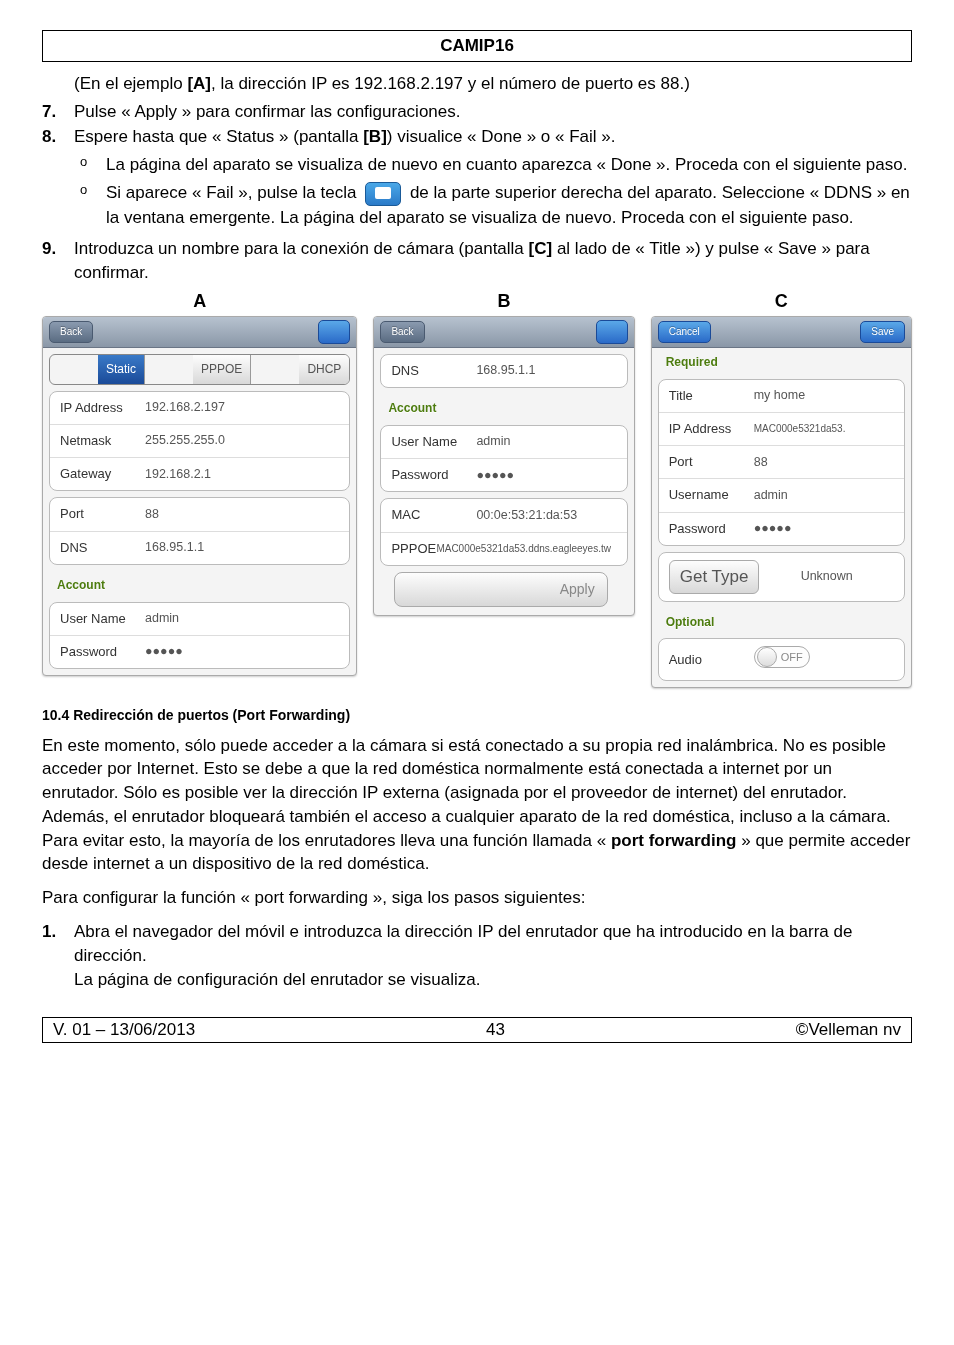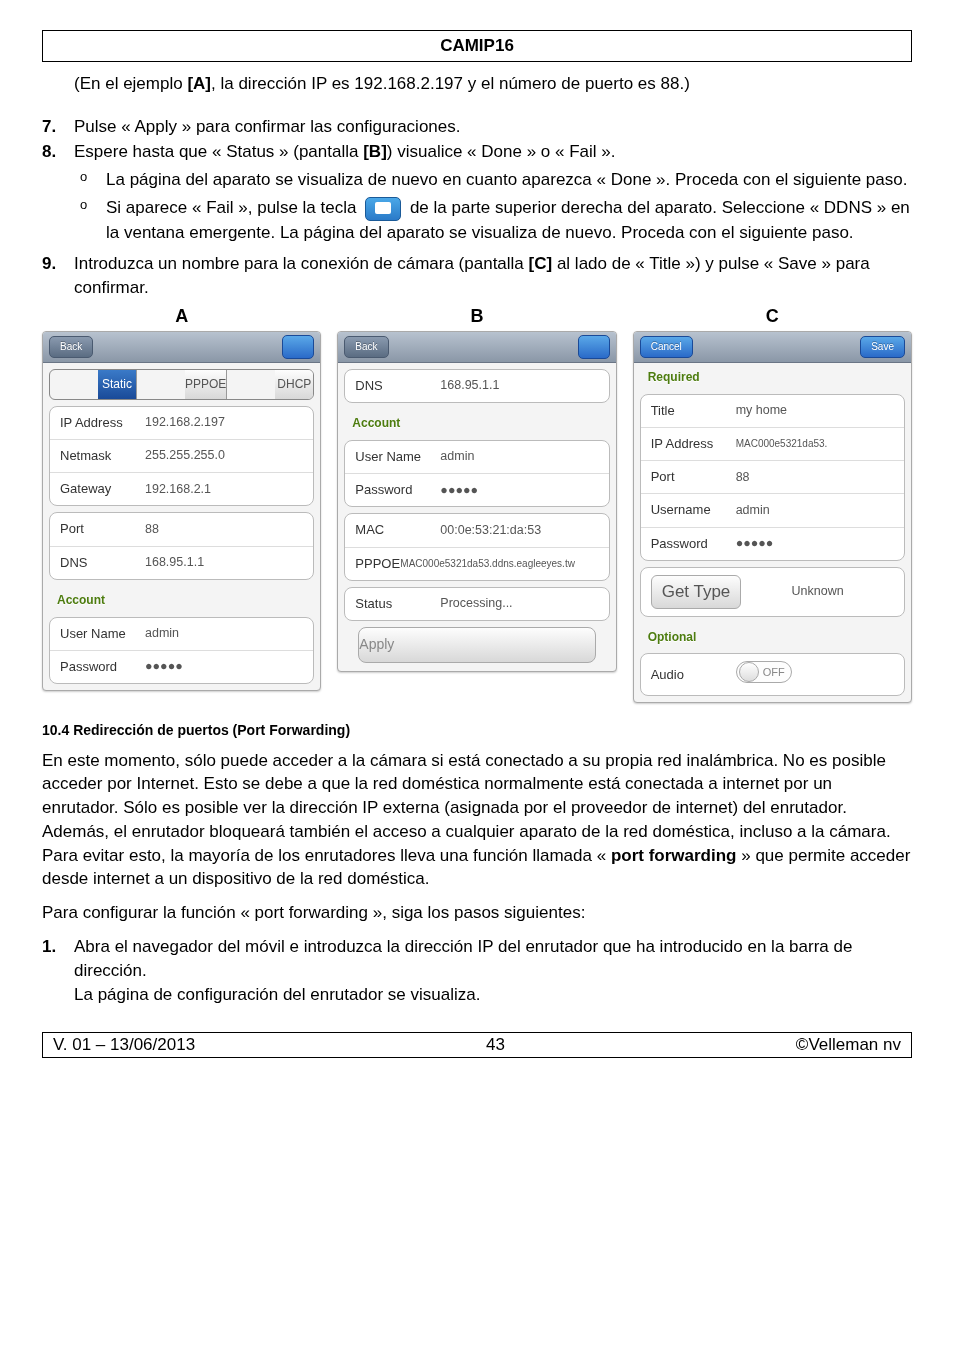--- a/index.html
+++ b/index.html
@@ -23,21 +23,21 @@
   ol.main > li {
     display: flex;
     margin-bottom: 2px;
   }
   ol.main > li .num {
     font-weight: bold;
     min-width: 32px;
     flex-shrink: 0;
   }
   ol.main > li .body { flex: 1; }
-  .indent-body { margin-left: 32px; margin-bottom: 19px; }
+  .indent-body { margin-left: 32px; margin-bottom: 4px; }
   ul.sub { list-style: none; padding: 0; margin: 4px 0 6px 0; }
   ul.sub > li {
     display: flex;
     margin-bottom: 4px;
   }
   ul.sub > li .bullet {
     min-width: 26px;
     flex-shrink: 0;
     text-align: left;
     padding-left: 6px;
@@ -118,21 +118,21 @@
   .seg-control {
     display: flex;
     margin: 6px;
     border-radius: 6px;
     overflow: hidden;
     border: 1px solid #888;
   }
   .seg-control .seg {
     flex: 1;
     text-align: center;
-    padding: 6px 0;
+    padding: 6px 8px;
     font-size: 12px;
     background: linear-gradient(#fdfdfd,#d8d8d8);
     color: #555;
     border-right: 1px solid #999;
     margin-left: 48px;
   }
   .seg-control .seg:last-child { border-right: none; }
   .seg-control .seg.active {
     background: linear-gradient(#3a7ac8,#1a4a98);
     color: #fff;
@@ -155,23 +155,23 @@
   .cell .value { flex: 1; color: #555; font-size: 12.5px; }
   .cell .value.small { font-size: 10px; }
   .section-label {
     color: #4d7c0f;
     font-size: 12px;
     padding: 6px 14px 2px 14px;
     font-weight: bold;
     text-shadow: 0 1px 0 #fff;
   }
   .apply-btn {
-    margin: 6px 20px 8px 20px;
-    text-align: left;
-    padding: 7px 0;
+    margin: 6px 26px 8px 20px;
+    text-align: right;
+    padding: 7px 12px;
     background: linear-gradient(#fdfdfd,#d8d8d8);
     border: 1px solid #aaa;
     border-radius: 8px;
     color: #888;
     font-size: 14px;
   }
   .get-type-btn {
     display: inline-block;
     background: linear-gradient(#fdfdfd,#d8d8d8);
     border: 1px solid #aaa;
@@ -330,26 +330,20 @@
       <div class="cell-group">
         <div class="cell">
             <span class="label">MAC</span>
             <span class="value">00:0e:53:21:da:53</span>
           </div>
         <div class="cell">
             <span class="label" style="flex:0 0 45px">PPPOE</span>
             <span class="value small">MAC000e5321da53.ddns.eagleeyes.tw</span>
           </div>
       </div>
-      <div class="cell-group">
-        <div class="cell">
-            <span class="label">Status</span>
-            <span class="value">Processing...</span>
-          </div>
-      </div>
       <div class="apply-btn">Apply</div>
     </div>
   </div>
 
   <div class="figcol">
     <div class="figlabel">C</div>
     <div class="phone-panel">
       <div class="ios-header">
         <div class="ios-btn blue">Cancel</div>
         <div class="ios-btn blue">Save</div>

